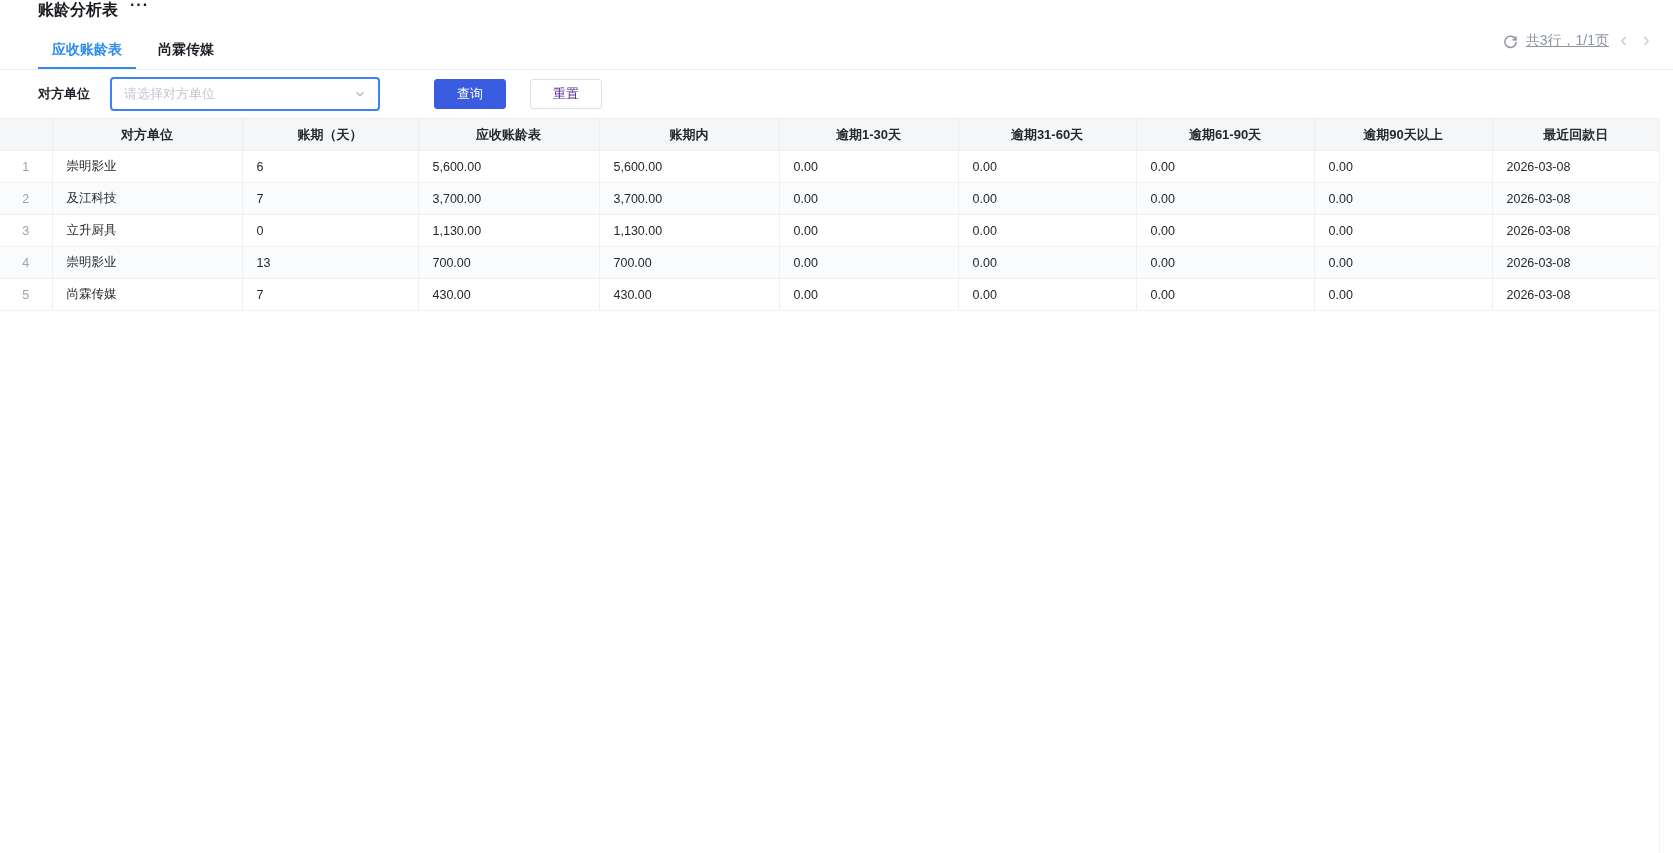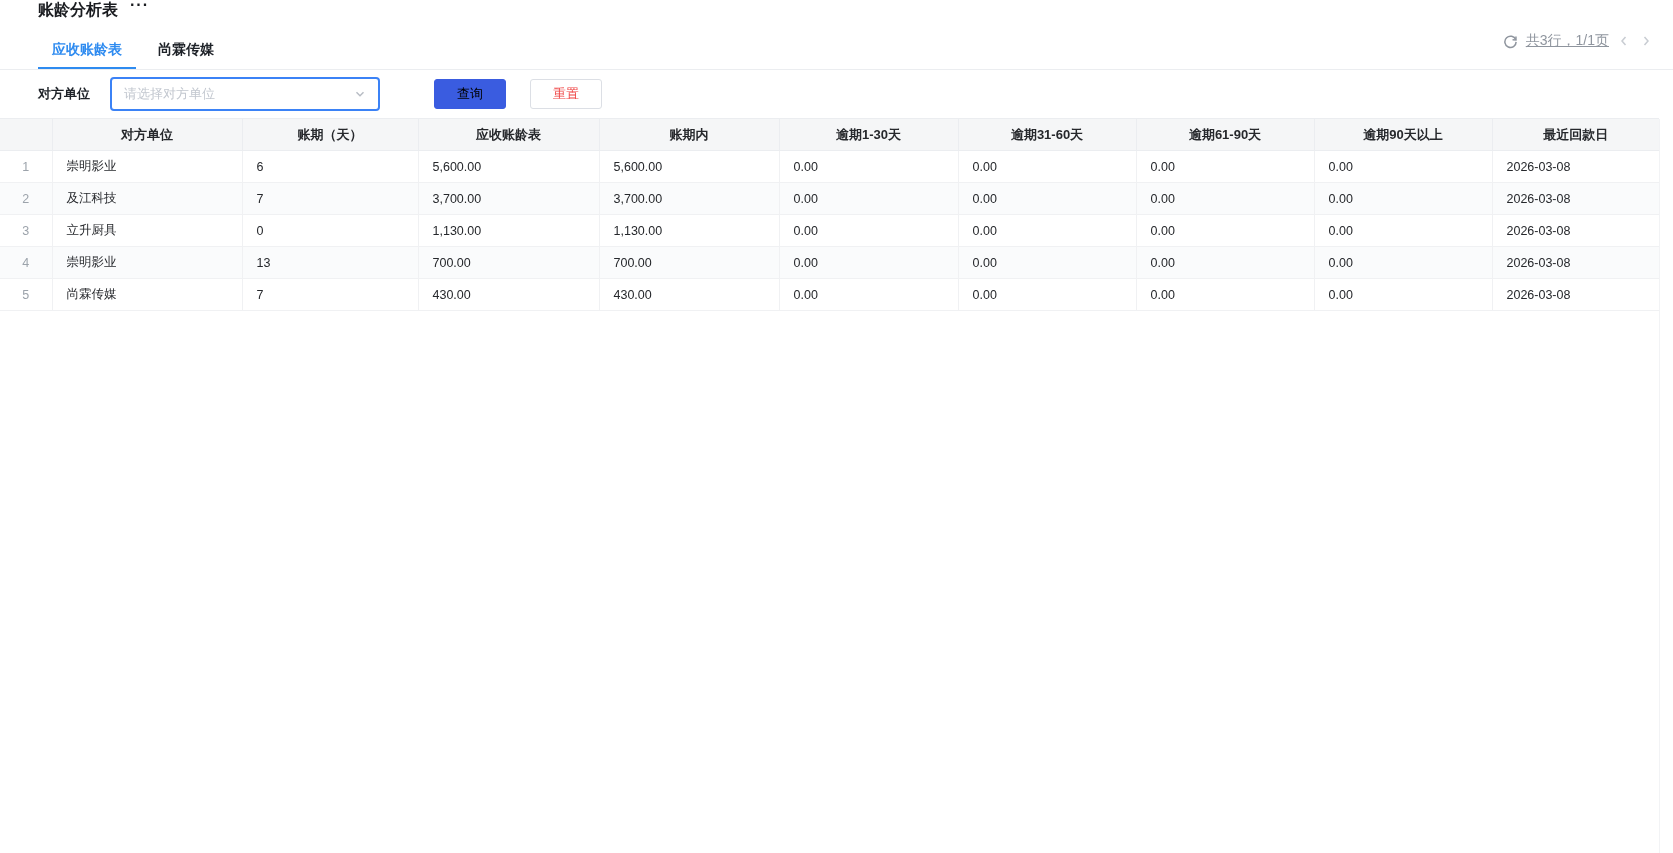--- a/index.html
+++ b/index.html
@@ -53,25 +53,25 @@
   .filter-label{font-size:13px;font-weight:700;color:#1f2329;margin-right:20px;}
   .select{
     width:270px;height:34px;
     border:2px solid #3b82f6;border-radius:4px;
     display:flex;align-items:center;justify-content:space-between;
     padding:0 12px;cursor:pointer;background:#fff;
   }
   .select .placeholder{font-size:13px;color:#c2c7cf;}
   .btn{
     height:30px;border-radius:3px;font-size:13px;cursor:pointer;
-    border:1px solid #dcdfe5;background:#fff;color:#ef4444;
+    border:1px solid #dcdfe5;background:#fff;color:#4c1d95;
     padding:0 22px;font-family:inherit;
   }
   .btn.primary{
-    background:var(--primary);border-color:var(--primary);color:#000000;
+    background:var(--primary);border-color:var(--primary);color:#ffffff;
     margin-left:54px;margin-right:24px;
   }
   
   .table-wrap{width:1659px;}
   table{border-collapse:collapse;table-layout:fixed;width:100%;}
   thead th{
     height:32px;background:var(--header-bg);
     font-size:13px;font-weight:700;color:#26282c;
     text-align:center;border:1px solid var(--border);
     border-left:none;border-right:none;

